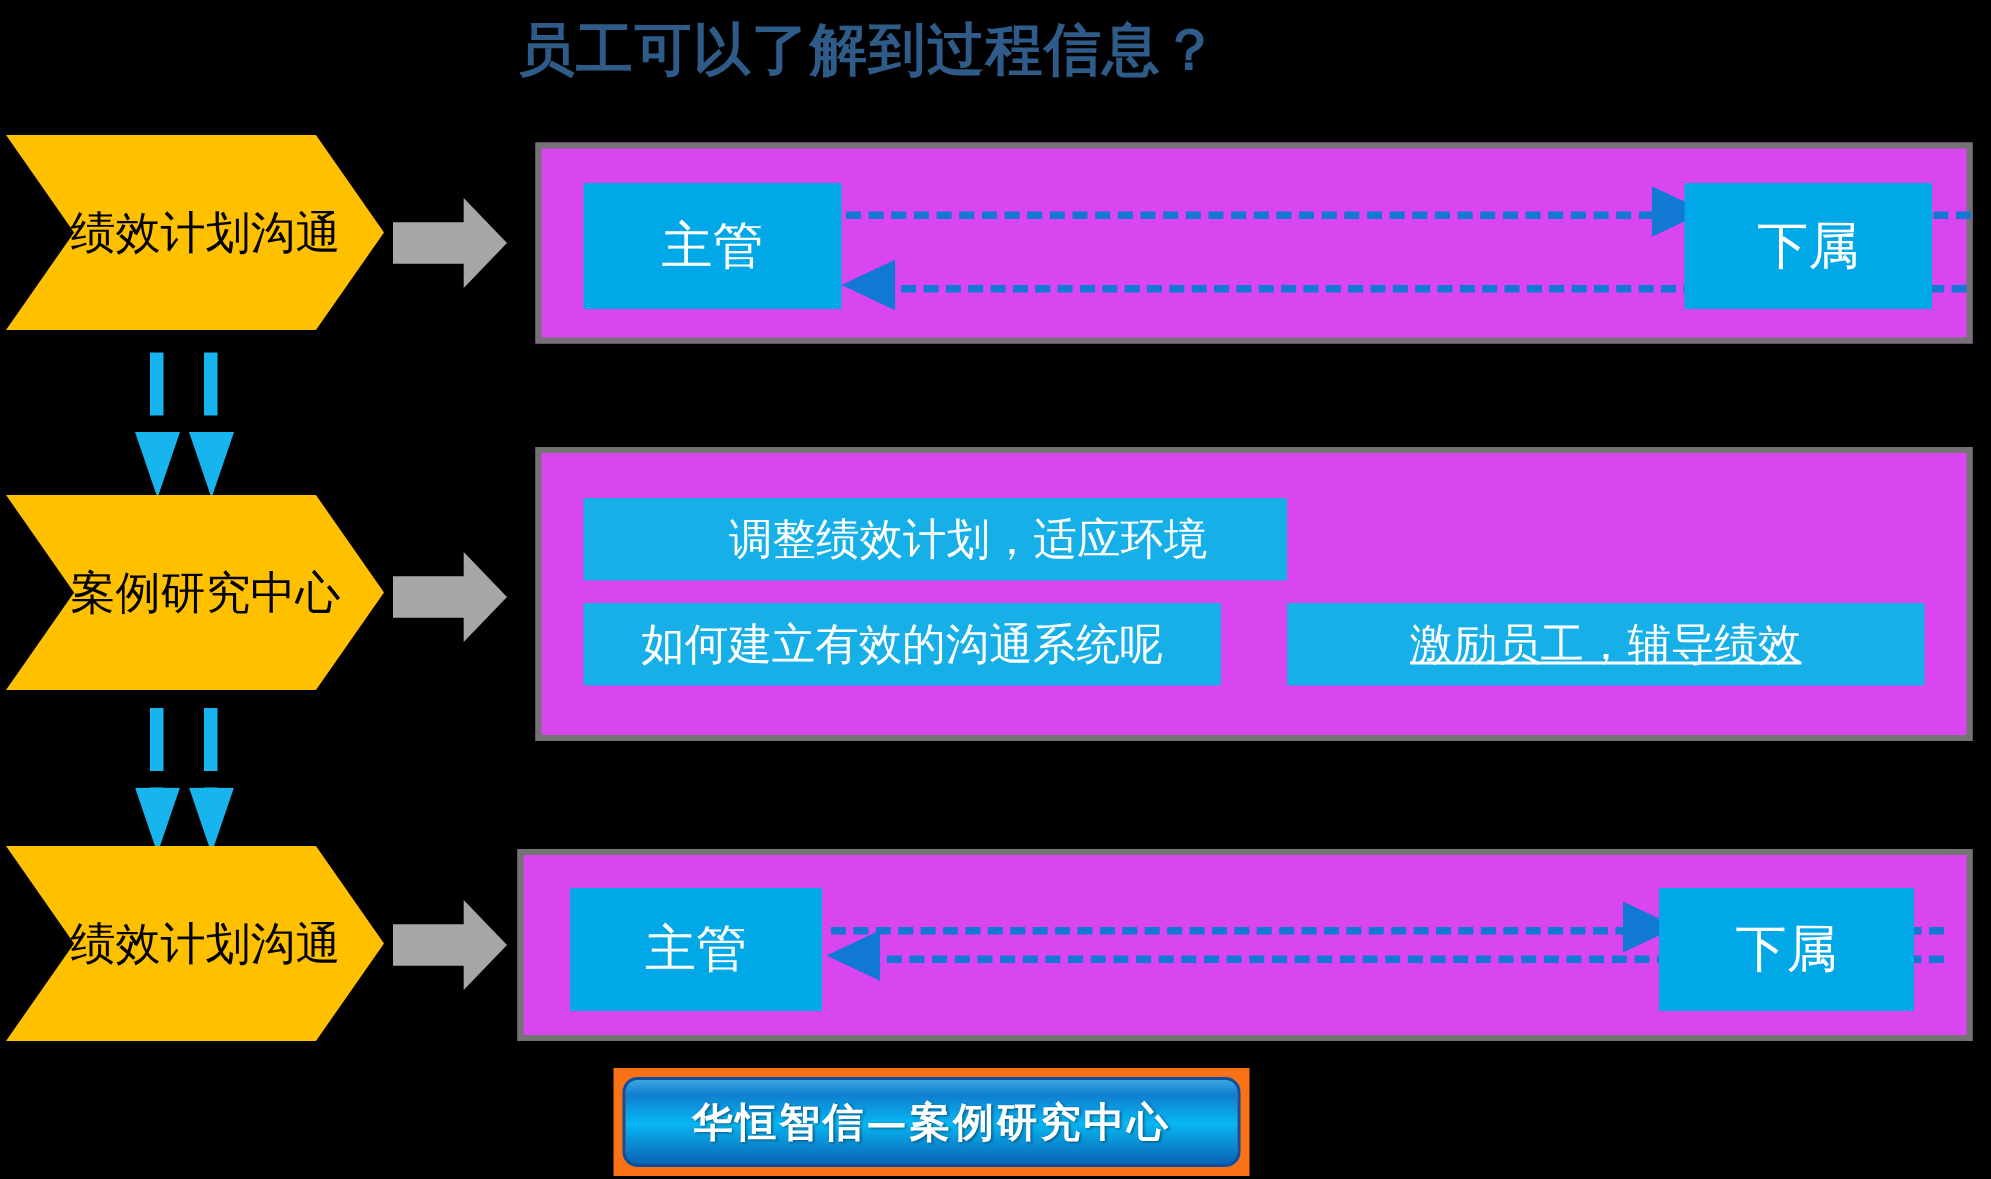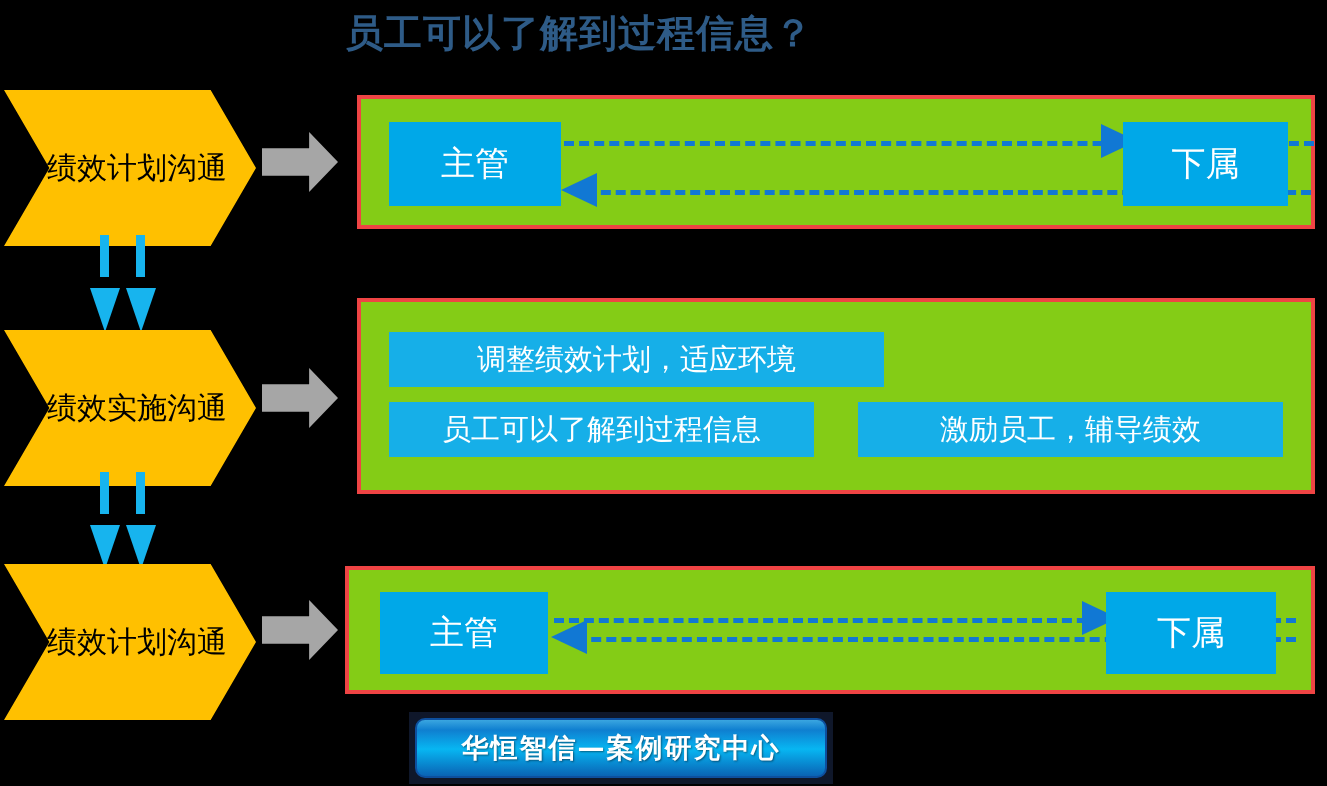--- a/index.html
+++ b/index.html
@@ -24,21 +24,21 @@
     font-weight: bold;
     color: #2E5B87;
     letter-spacing: 1px;
     white-space: nowrap;
   }
 
   
   .chevron {
     position: absolute;
     width: 252px;
-    height: 156px;
+    height: 130px;
     text-align: center;
   }
   .chevron .shape {
     position: absolute;
     inset: 0;
     background: #FFC000;
     border: 0;
     -webkit-clip-path: polygon(0% 0%, 82% 0%, 100% 50%, 82% 100%, 0% 100%, 18% 50%);
     clip-path: polygon(0% 0%, 82% 0%, 100% 50%, 82% 100%, 0% 100%, 18% 50%);
   }
@@ -88,22 +88,22 @@
     width: 30px;
     height: 44px;
     background: #17B4EE;
     -webkit-clip-path: polygon(0% 0%, 100% 0%, 50% 100%);
     clip-path: polygon(0% 0%, 100% 0%, 50% 100%);
   }
 
   
   .panel {
     position: absolute;
-    border: 4px solid #ef4444;
-    background: #84cc16;
+    border: 4px solid #737373;
+    background: #d946ef;
     box-sizing: border-box;
   }
 
   
   .role-box {
     position: absolute;
     background: #00A8E8;
     display: flex;
     align-items: center;
     justify-content: center;
@@ -147,21 +147,21 @@
     clip-path: polygon(100% 0%, 0% 50%, 100% 100%);
   }
 
   
   .badge-wrap {
     position: absolute;
     left: 409px;
     top: 712px;
     width: 424px;
     height: 72px;
-    background: #0f172a;
+    background: #f97316;
     padding: 6px;
     box-sizing: border-box;
   }
   .badge {
     width: 100%;
     height: 100%;
     border-radius: 10px;
     background: linear-gradient(to bottom, #3AA6E0 0%, #0F7FD0 18%, #07B6F2 52%, #0A63B4 100%);
     border: 2px solid #0D4F9E;
     box-sizing: border-box;
@@ -205,30 +205,30 @@
   <div class="vstem" style="left:100px; top:288px; height:26px;"></div>
   <div class="vhead" style="left:90px; top:288px;"></div>
   <div class="vstem" style="left:136px; top:235px; height:42px;"></div>
   <div class="vstem" style="left:136px; top:288px; height:26px;"></div>
   <div class="vhead" style="left:126px; top:288px;"></div>
 </div>
 
 <div class="chevron" style="left:4px; top:330px;">
   <div class="outline"></div>
   <div class="shape"></div>
-  <div class="label">绩效实施沟通</div>
+  <div class="label">案例研究中心</div>
 </div>
 <div class="gray-arrow" style="left:262px; top:368px;">
   <div class="g"></div>
 </div>
 
 <div class="panel" style="left:357px; top:298px; width:958px; height:196px;">
-  <div class="stmt" style="left:28px; top:30px; width:495px; height:55px;">调整绩效计划，适应环境</div>
-  <div class="stmt" style="left:28px; top:100px; width:425px; height:55px;">员工可以了解到过程信息</div>
-  <div class="stmt" style="left:497px; top:100px; width:425px; height:55px;">激励员工，辅导绩效</div>
+  <div class="stmt" style="left:28px; top:30px; width:425px; height:55px;padding-left:44px;">调整绩效计划，适应环境</div>
+  <div class="stmt" style="left:28px; top:100px; width:425px; height:55px;">如何建立有效的沟通系统呢</div>
+  <div class="stmt" style="left:497px; top:100px; width:425px; height:55px;text-decoration:underline;">激励员工，辅导绩效</div>
 </div>
 
 <div>
   <div class="vstem" style="left:100px; top:472px; height:42px;"></div>
   <div class="vstem" style="left:100px; top:525px; height:26px;"></div>
   <div class="vhead" style="left:90px; top:525px;"></div>
   <div class="vstem" style="left:136px; top:472px; height:42px;"></div>
   <div class="vstem" style="left:136px; top:525px; height:26px;"></div>
   <div class="vhead" style="left:126px; top:525px;"></div>
 </div>

